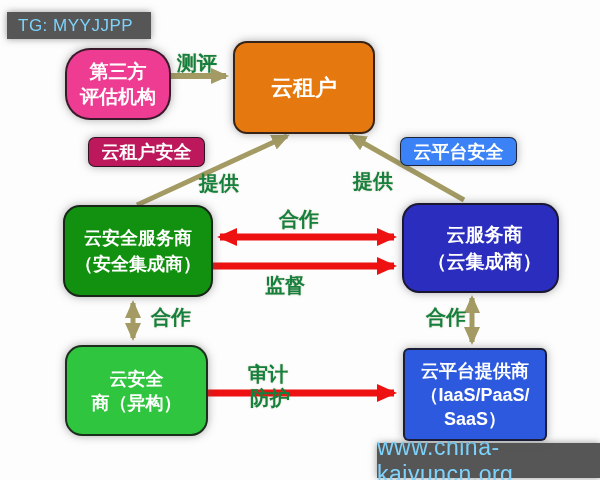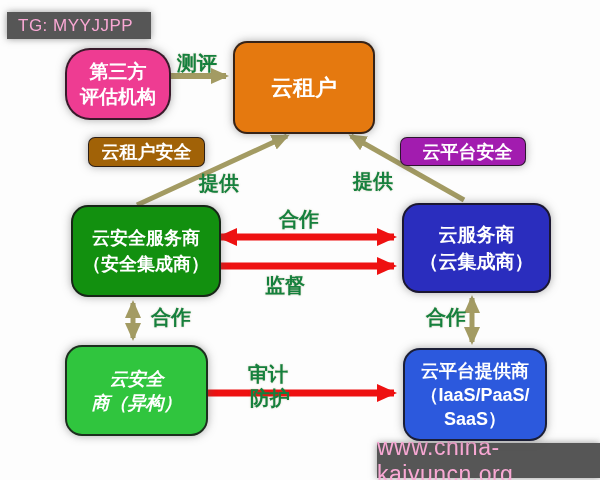--- a/index.html
+++ b/index.html
@@ -1,41 +1,41 @@
 <!DOCTYPE html>
 <html><head>
 <meta charset="utf-8">
 <style>
   html,body{margin:0;padding:0;}
   body{font-family:"Liberation Sans","DejaVu Sans",sans-serif;background:#ffffff;}
   #stage{position:relative;width:600px;height:480px;background:#fdfdfd;overflow:hidden;}
 
   .badge{
-    position:absolute;color:#f9a8d4;font-size:17px;letter-spacing:.5px;
+    position:absolute;color:#7dd3fc;font-size:17px;letter-spacing:.5px;
     display:flex;align-items:center;box-shadow:0 0 7px rgba(70,70,70,.55);
   }
   #tg-badge{left:7px;top:12px;width:133px;height:27px;padding-left:11px;}
   #watermark{left:377px;top:443px;width:223px;height:35px;justify-content:center;font-size:23px;}
 
   .node{
     position:absolute;display:flex;flex-direction:column;align-items:center;justify-content:center;
     color:#fff;font-weight:bold;text-align:center;
     border:2px solid rgba(25,20,25,.85);
     box-shadow:0 0 8px rgba(90,90,90,.5);
   }
   .node .ln{white-space:nowrap;}
 
   #node-assessor{left:65px;top:48px;width:102px;height:68px;border-radius:25px;font-size:19px;line-height:25px;}
   #node-tenant{left:233px;top:41px;width:138px;height:89px;border-radius:14px;font-size:22px;}
   #label-tenant-security{left:88px;top:137px;width:115px;height:28px;border-radius:7px;font-size:18px;border-width:1px;}
   #label-platform-security{left:400px;top:137px;width:115px;height:27px;border-radius:7px;font-size:18px;border-width:1px;}
   #node-security-provider{left:63px;top:205px;width:146px;height:88px;border-radius:17px;font-size:18px;line-height:26px;}
-  #node-cloud-provider{left:402px;top:203px;width:145px;height:86px;border-radius:17px;font-size:19px;line-height:27px;}
+  #node-cloud-provider{left:402px;top:203px;width:145px;height:86px;border-radius:17px;font-size:19px;line-height:27px;padding-left:8px;}
   #node-solution-provider{left:65px;top:345px;width:139px;height:87px;border-radius:17px;font-size:18px;line-height:24px;}
-  #node-platform-provider{left:403px;top:348px;width:140px;height:89px;border-radius:17px;font-size:18px;line-height:24px;}
+  #node-platform-provider{left:403px;top:348px;width:140px;height:89px;border-radius:6px;font-size:18px;line-height:24px;}
 
   .edge-label{
     position:absolute;color:#15803d;font-weight:bold;font-size:20px;white-space:nowrap;
     text-shadow:0 0 2px rgba(120,110,40,.35);
   }
   #el-assess{left:177px;top:50px;}
   #el-provide-left{left:199px;top:170px;}
   #el-provide-right{left:353px;top:168px;}
   #el-cooperate{left:279px;top:206px;}
   #el-supervise{left:265px;top:272px;}
@@ -83,39 +83,39 @@
 
   <div id="node-assessor" class="node" style="background-color: rgb(238, 60, 146);">
     <div class="ln">第三方</div>
     <div class="ln">评估机构</div>
   </div>
 
   <div id="node-tenant" class="node" style="background-color: rgb(229, 121, 15);">
     <div class="ln">云租户</div>
   </div>
 
-  <div id="label-tenant-security" class="node" style="background-color: #a16207;">
+  <div id="label-tenant-security" class="node" style="background-color: #be185d;">
     <div class="ln">云租户安全</div>
   </div>
 
-  <div id="label-platform-security" class="node" style="background-color: #a21caf; padding-left: 9px;">
+  <div id="label-platform-security" class="node" style="background-color: #3b82f6;">
     <div class="ln">云平台安全</div>
   </div>
 
-  <div id="node-security-provider" class="node" style="background-color: rgb(18, 144, 15); margin-left: 8px;">
+  <div id="node-security-provider" class="node" style="background-color: rgb(18, 144, 15);">
     <div class="ln">云安全服务商</div>
     <div class="ln">（安全集成商）</div>
   </div>
 
   <div id="node-cloud-provider" class="node" style="background-color: rgb(42, 45, 190);">
     <div class="ln">云服务商</div>
     <div class="ln">（云集成商）</div>
   </div>
 
-  <div id="node-solution-provider" class="node" style="background-color: rgb(48, 197, 62); font-style: italic;">
+  <div id="node-solution-provider" class="node" style="background-color: rgb(48, 197, 62);">
     <div class="ln">云安全</div>
     <div class="ln">商（异构）</div>
   </div>
 
   <div id="node-platform-provider" class="node" style="background-color: rgb(44, 89, 221);">
     <div class="ln">云平台提供商</div>
     <div class="ln">（IaaS/PaaS/</div>
     <div class="ln">SaaS）</div>
   </div>
 

